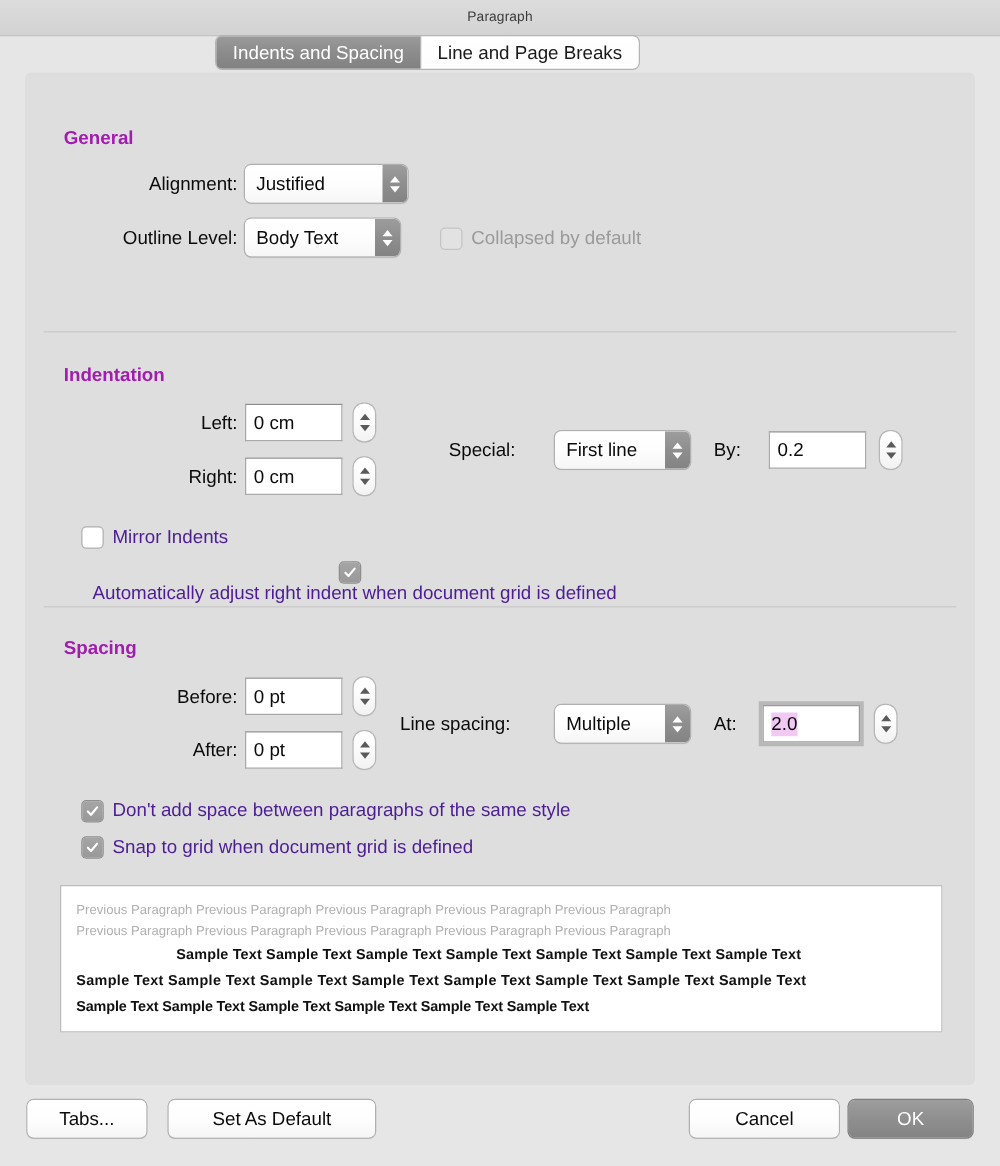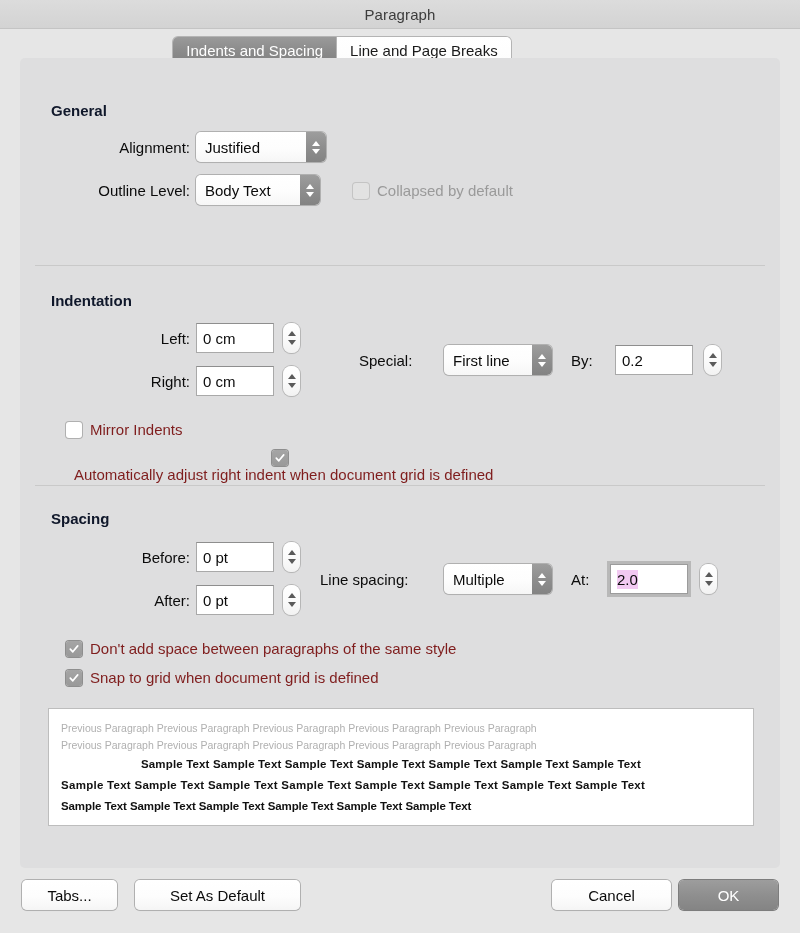--- a/index.html
+++ b/index.html
@@ -32,33 +32,33 @@
     left: 0; top: 0;
     width: 800px;
     height: 28px;
     background: linear-gradient(to bottom, #dcdcdc 0%, #d3d3d3 100%);
     border-bottom: 1px solid #c4c4c4;
     display: flex;
     align-items: center;
     justify-content: center;
   }
   #titlebar .title-text {
-    font-size: 15px;
+    font-size: 11px;
     color: #3c3c3c;
     letter-spacing: 0.1px;
   }
 
   
   #tabbar {
     position: absolute;
     left: 0; top: 29px;
     width: 684px;
     height: 42px;
     display: flex;
-    align-items: center;
+    align-items: flex-start;
     justify-content: center;
   }
   .tabgroup {
     display: flex;
     border-radius: 5px;
     overflow: hidden;
     box-shadow: 0 0 0 1px #b4b4b4, 0 1px 1px rgba(0,0,0,0.10);
     height: 26px;
   }
   .tab {
@@ -91,21 +91,21 @@
     background: #dededf;
     border-radius: 5px;
     box-sizing: border-box;
   }
 
   
   .section-title {
     position: absolute;
     font-size: 15px;
     font-weight: bold;
-    color: #0f172a;
+    color: #a21caf;
   }
   .field-label {
     position: absolute;
     font-size: 15px;
     color: #0b0b0b;
     text-align: right;
     white-space: nowrap;
   }
   .field-label.left-al {
     text-align: left;
@@ -244,21 +244,21 @@
   .checkbox.disabled {
     background: #e2e2e2;
     box-shadow: 0 0 0 1px #c4c4c4;
   }
   .checkbox .tick {
     width: 10px;
     height: 10px;
   }
   .checkrow .check-label {
     font-size: 15px;
-    color: #7f1d1d;
+    color: #4c1d95;
     margin-left: 8px;
   }
   .checkrow.disabled .check-label {
     color: #9a9a9a;
   }
 
   
   #preview {
     position: absolute;
     left: 48px;

